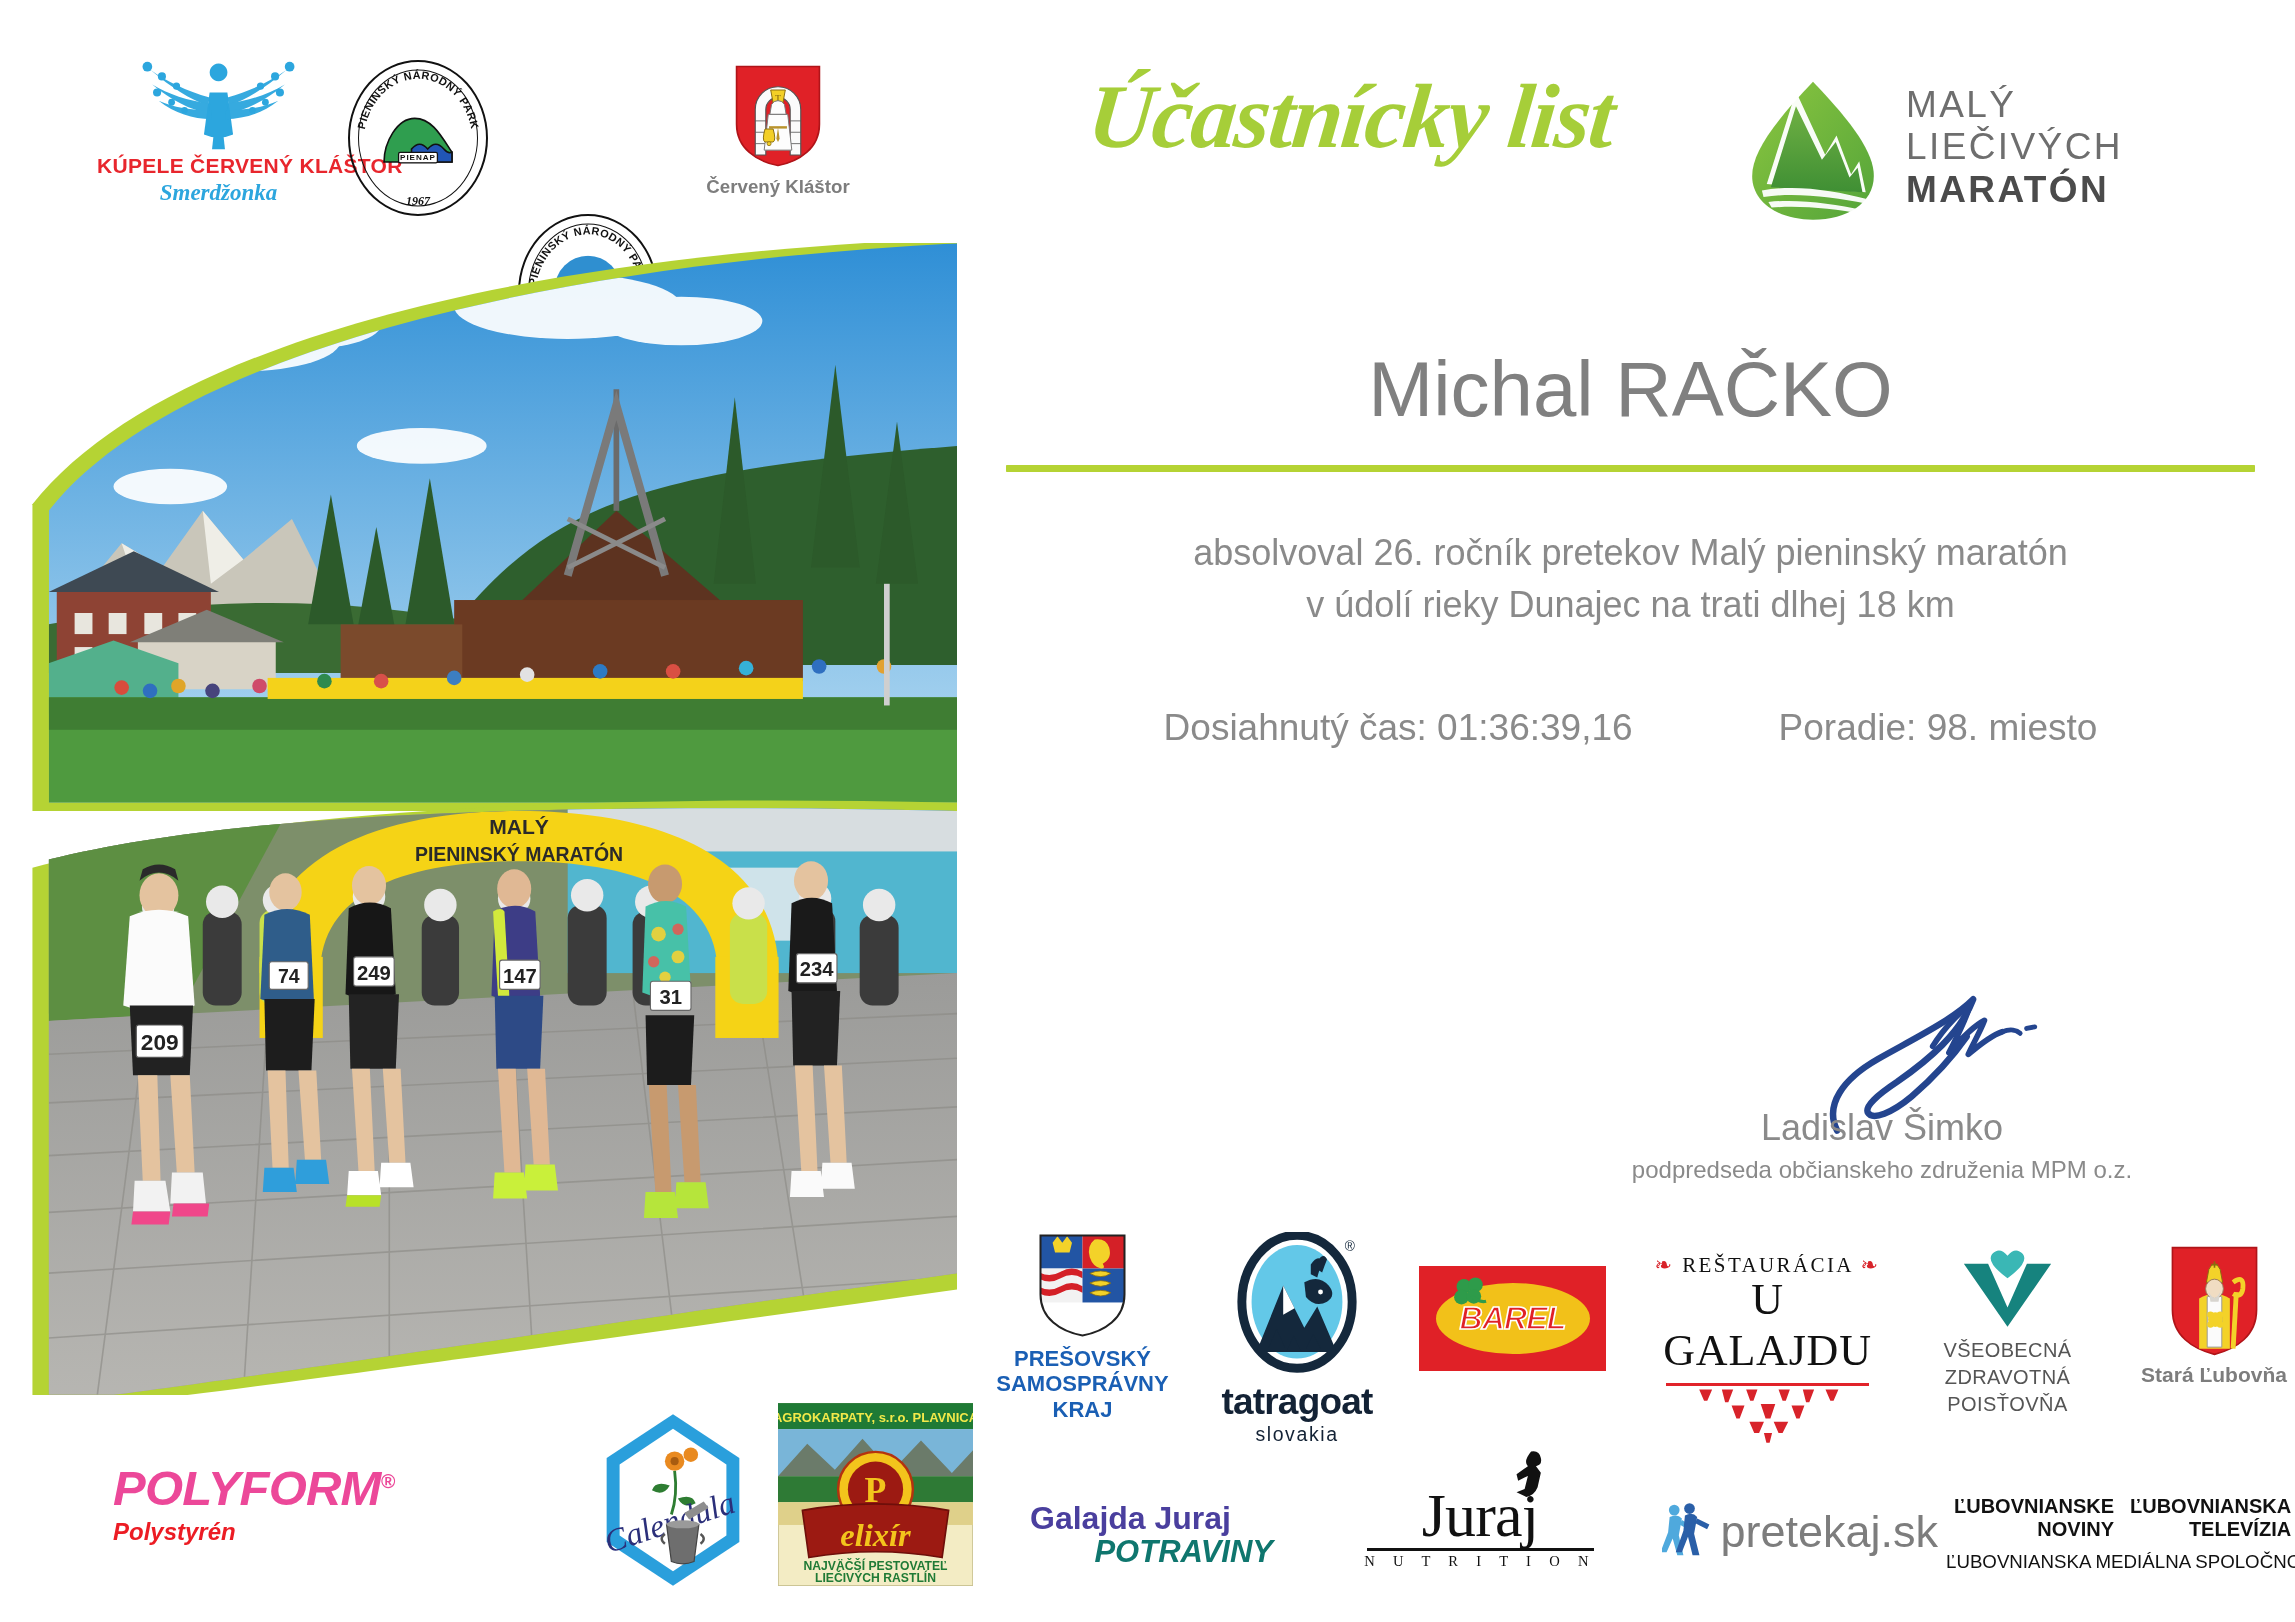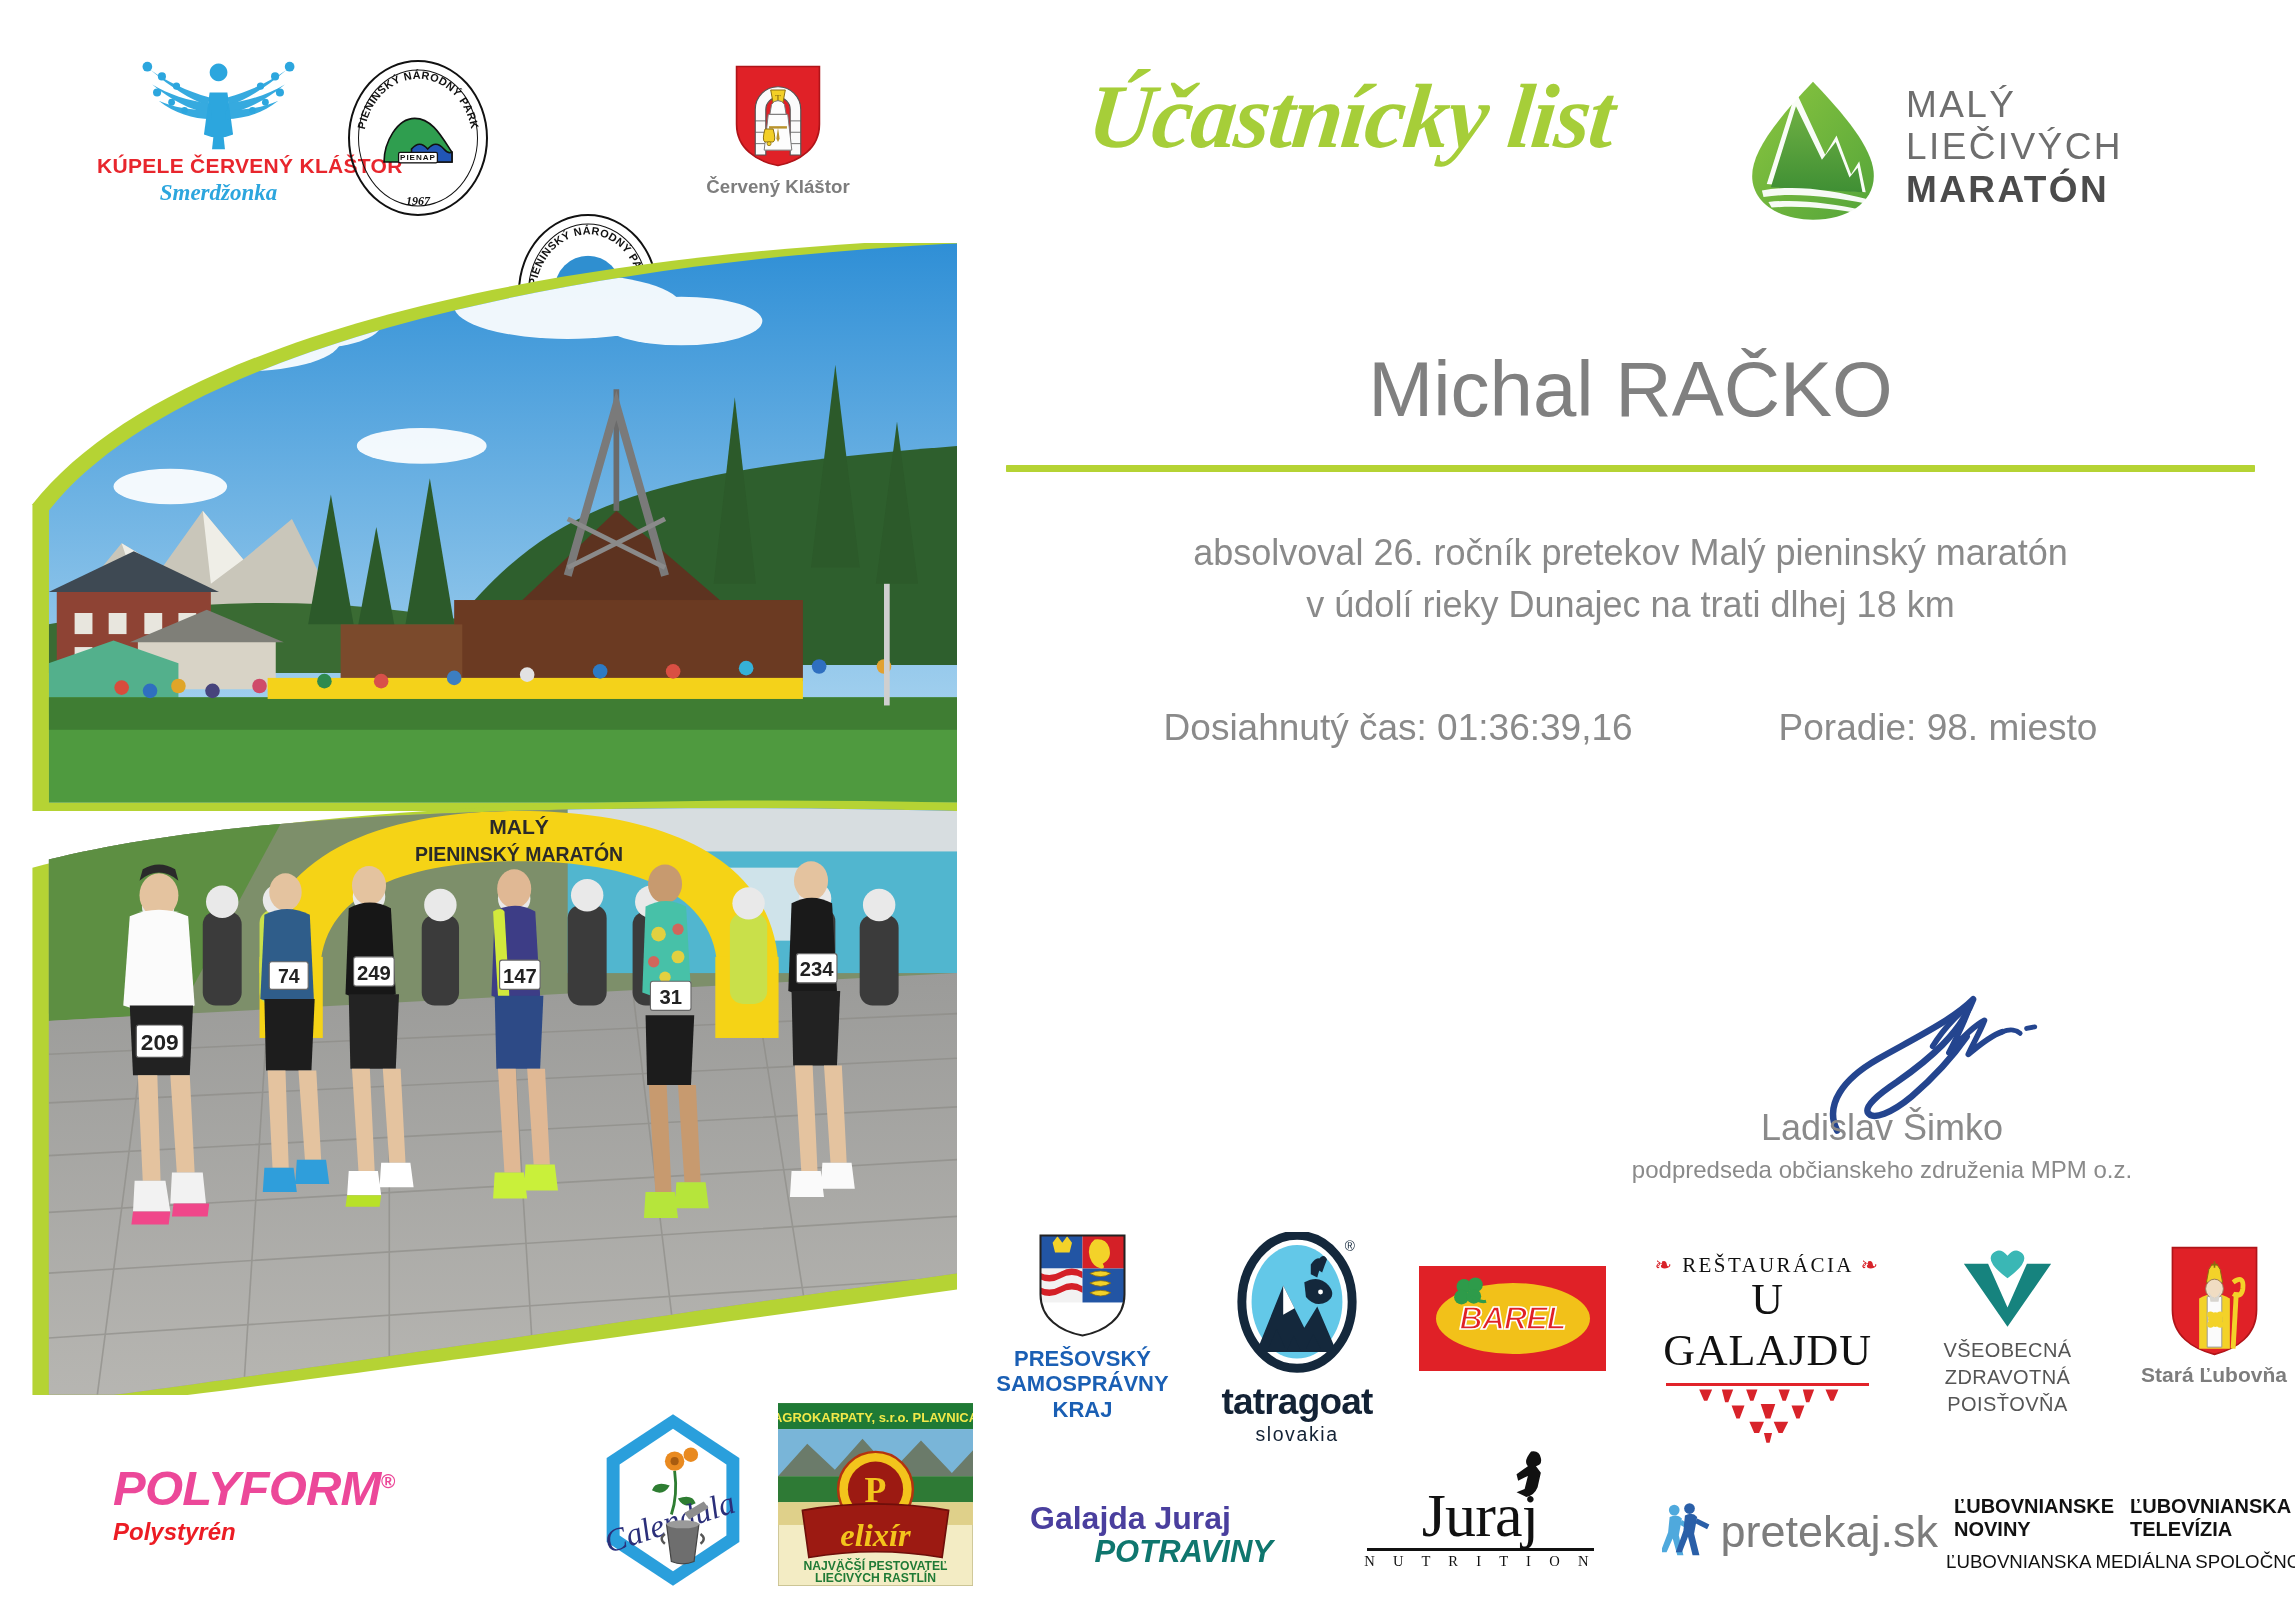--- a/index.html
+++ b/index.html
@@ -124,21 +124,21 @@
   
   #sp-galajda{left:49px;top:24px;width:243px;text-align:left;}
   #sp-galajda .l1{font:700 32px "Liberation Sans",sans-serif;color:#4a3f9e;}
   #sp-galajda .l2{font:italic 800 31px "Liberation Sans",sans-serif;color:#0f766e;text-align:right;margin-top:-3.2px;}
   #sp-monk{left:365px;top:8px;width:268px;}
   #sp-monk .m1{font:400 62px "Liberation Serif",serif;color:#111;letter-spacing:-0.8px;line-height:1;}
   #sp-monk .mrule{height:3.2px;background:#111;width:227px;margin:1.6px auto 0;}
   #sp-monk .m2{font:400 14.6px "Liberation Serif",serif;color:#111;letter-spacing:7.3px;margin-top:2.4px;}
   #sp-pretekaj{left:681px;top:24px;width:276px;display:flex;align-items:center;gap:4.9px;}
   #sp-pretekaj .txt{font:400 45px "Liberation Sans",sans-serif;color:#7d7d7d;}
-  #sp-lms{left:965px;top:18px;width:341px;text-align:left;}
+  #sp-lms{left:965px;top:18px;width:341px;text-align:right;}
   #sp-lms .row{display:flex;align-items:center;gap:8px;}
   #sp-lms .nm{font:700 20px "Liberation Sans",sans-serif;color:#111;line-height:1.12;}
   #sp-lms .foot{font:400 18.7px "Liberation Sans",sans-serif;color:#111;margin-top:9.7px;white-space:nowrap;}
 </style>
 </head>
 <body>
 
 <div id="partner-logos">
 
   <div class="plogo" id="logo-kupele">

